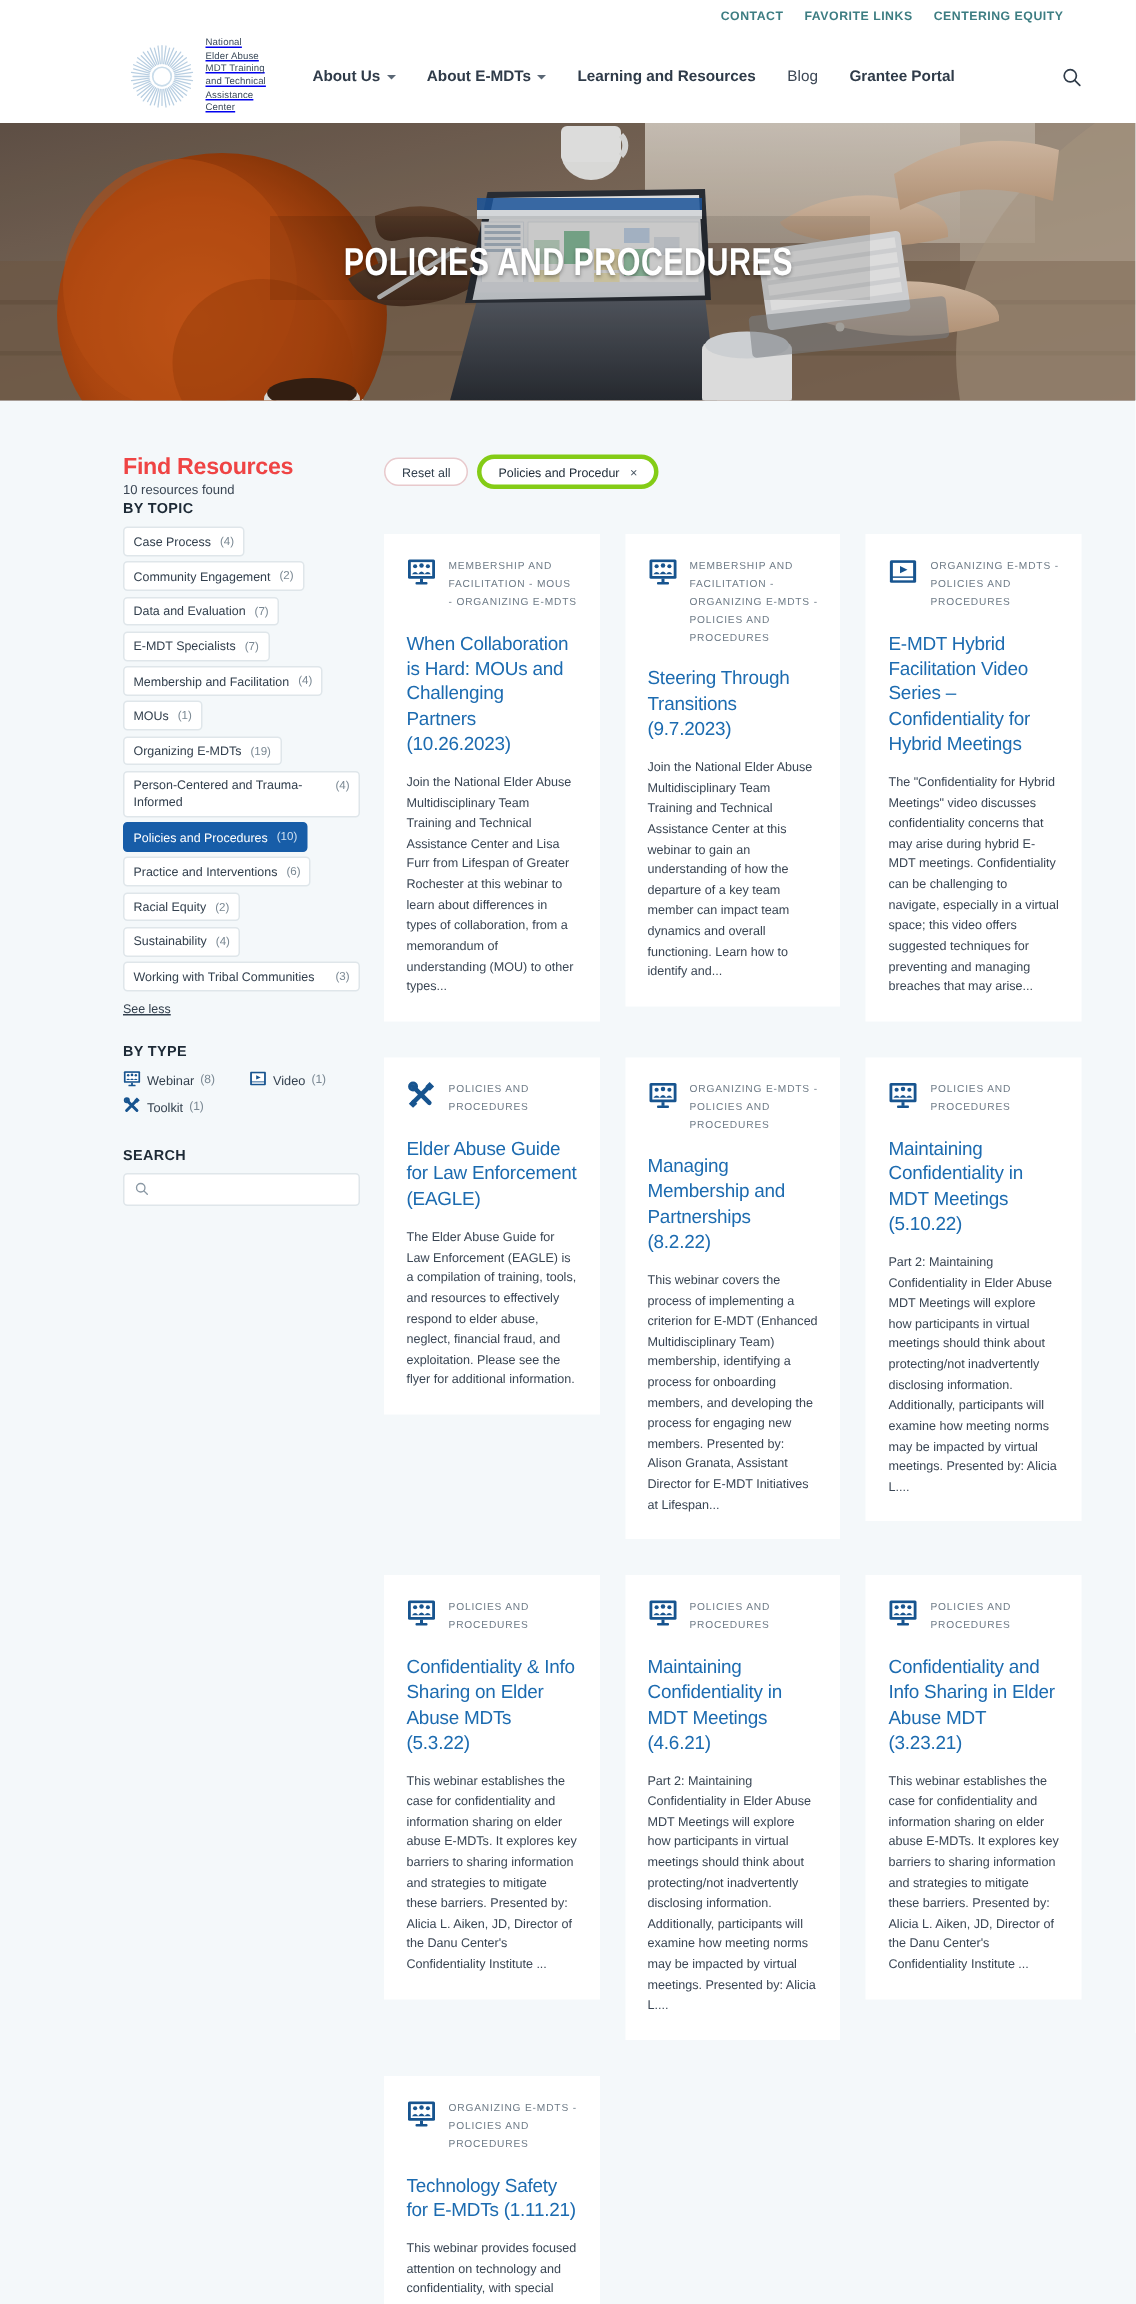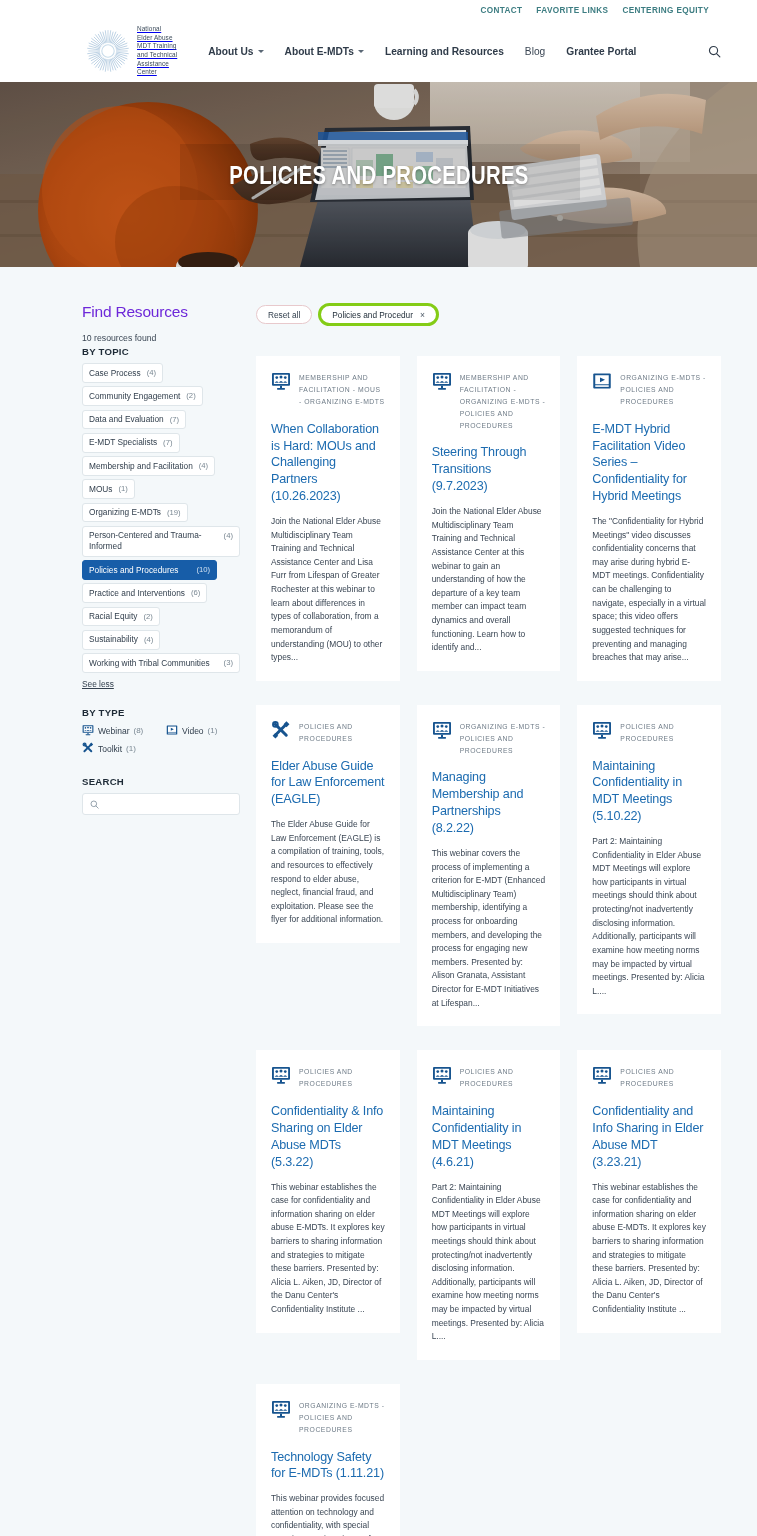--- a/index.html
+++ b/index.html
@@ -120,24 +120,23 @@
     display: flex;
     padding: 0 36px 0 82px;
     gap: 16px;
     align-items: flex-start;
   }
 
   
   .sidebar { width: 158px; flex: 0 0 158px; }
   .sidebar-title {
     font-size: 15.5px;
-    font-weight: 400;
-    color: #6d28d9;
+    font-weight: 700;
+    color: #ef4444;
     letter-spacing: -0.2px;
-    margin-bottom: 12px;
   }
   .results-count {
     font-size: 8.7px;
     color: #3a4654;
     margin-bottom: 3px;
   }
   .facet-heading {
     font-size: 9.6px;
     font-weight: 700;
     color: #1d2a36;
@@ -161,21 +160,21 @@
     align-self: flex-start;
     max-width: 100%;
   }
   .facet-chip.two-line { align-self: stretch; }
   .facet-chip .cnt { color: #7a8893; font-size: 7.7px; white-space: nowrap; padding-top: 0.5px;}
   .facet-chip.active {
     background: #175da8;
     border-color: #175da8;
     color: #ffffff;
   }
-  .facet-chip.active .cnt { color: #cfe0f1; margin-left: 12px; }
+  .facet-chip.active .cnt { color: #cfe0f1; }
   .see-less {
     font-size: 8.3px;
     color: #33404e;
     margin-top: 6px;
     cursor: pointer;
     display: inline-block;
   }
   .type-heading {
     font-size: 9.6px;
     font-weight: 700;

